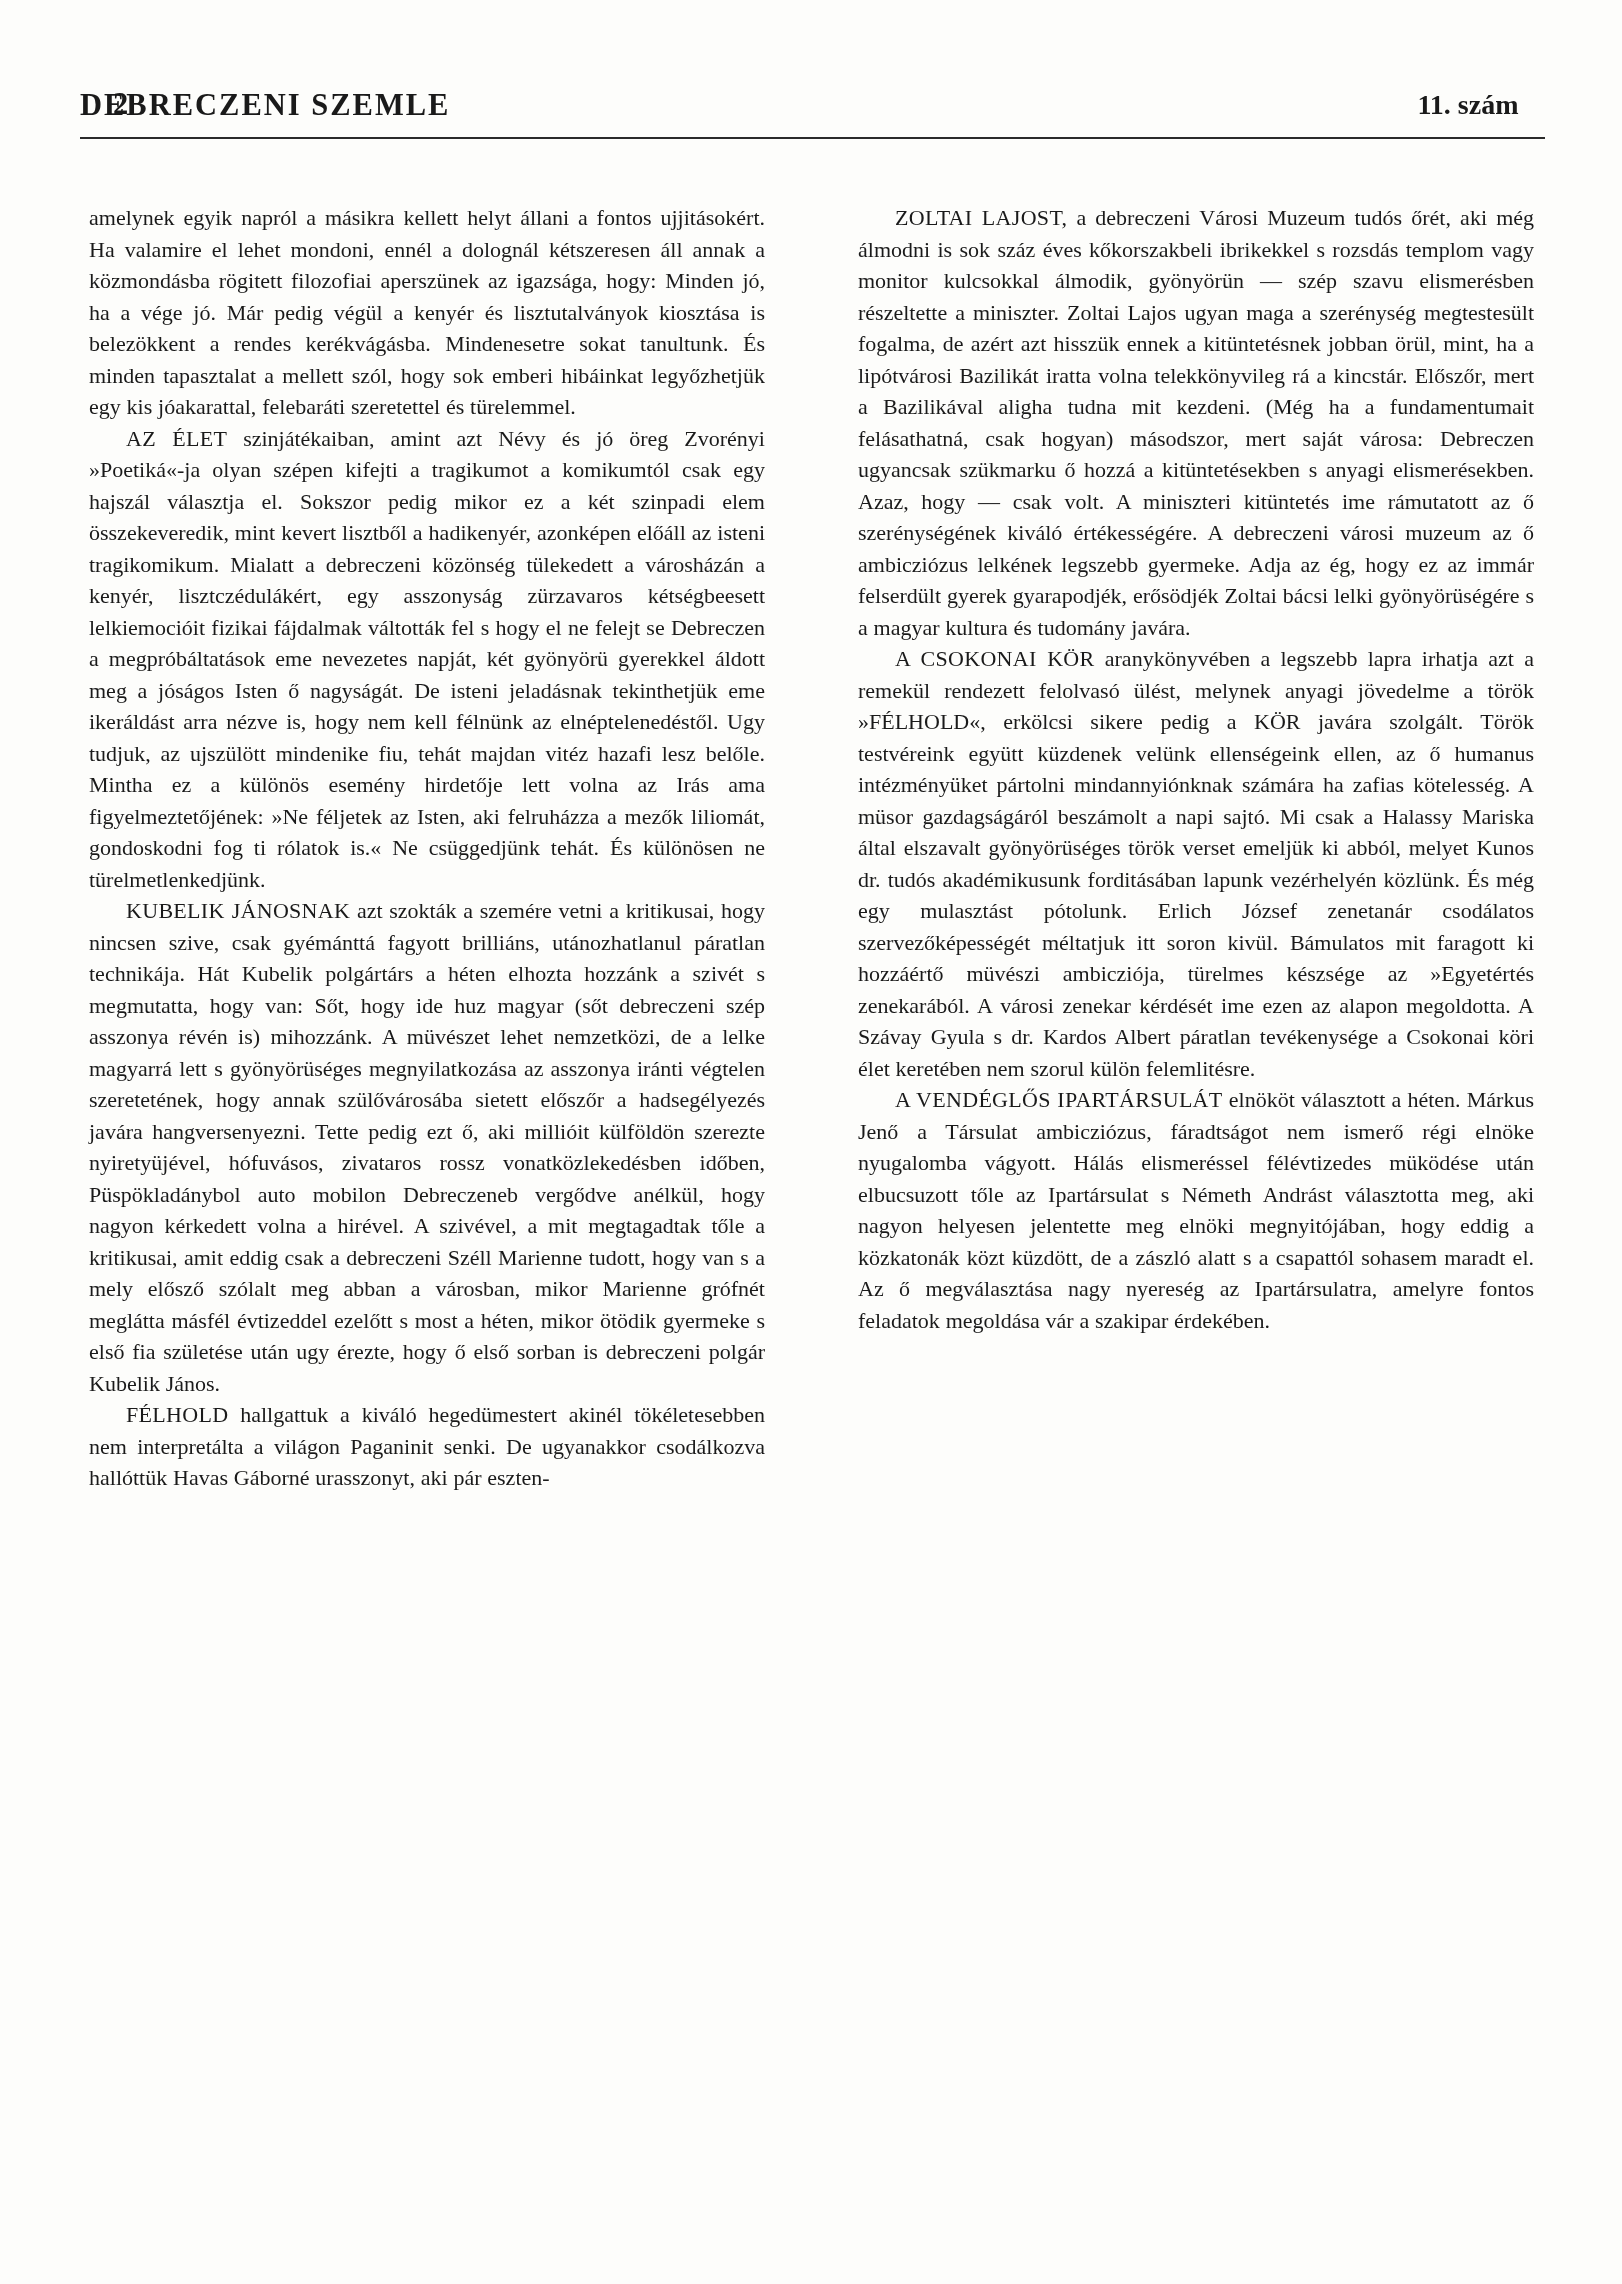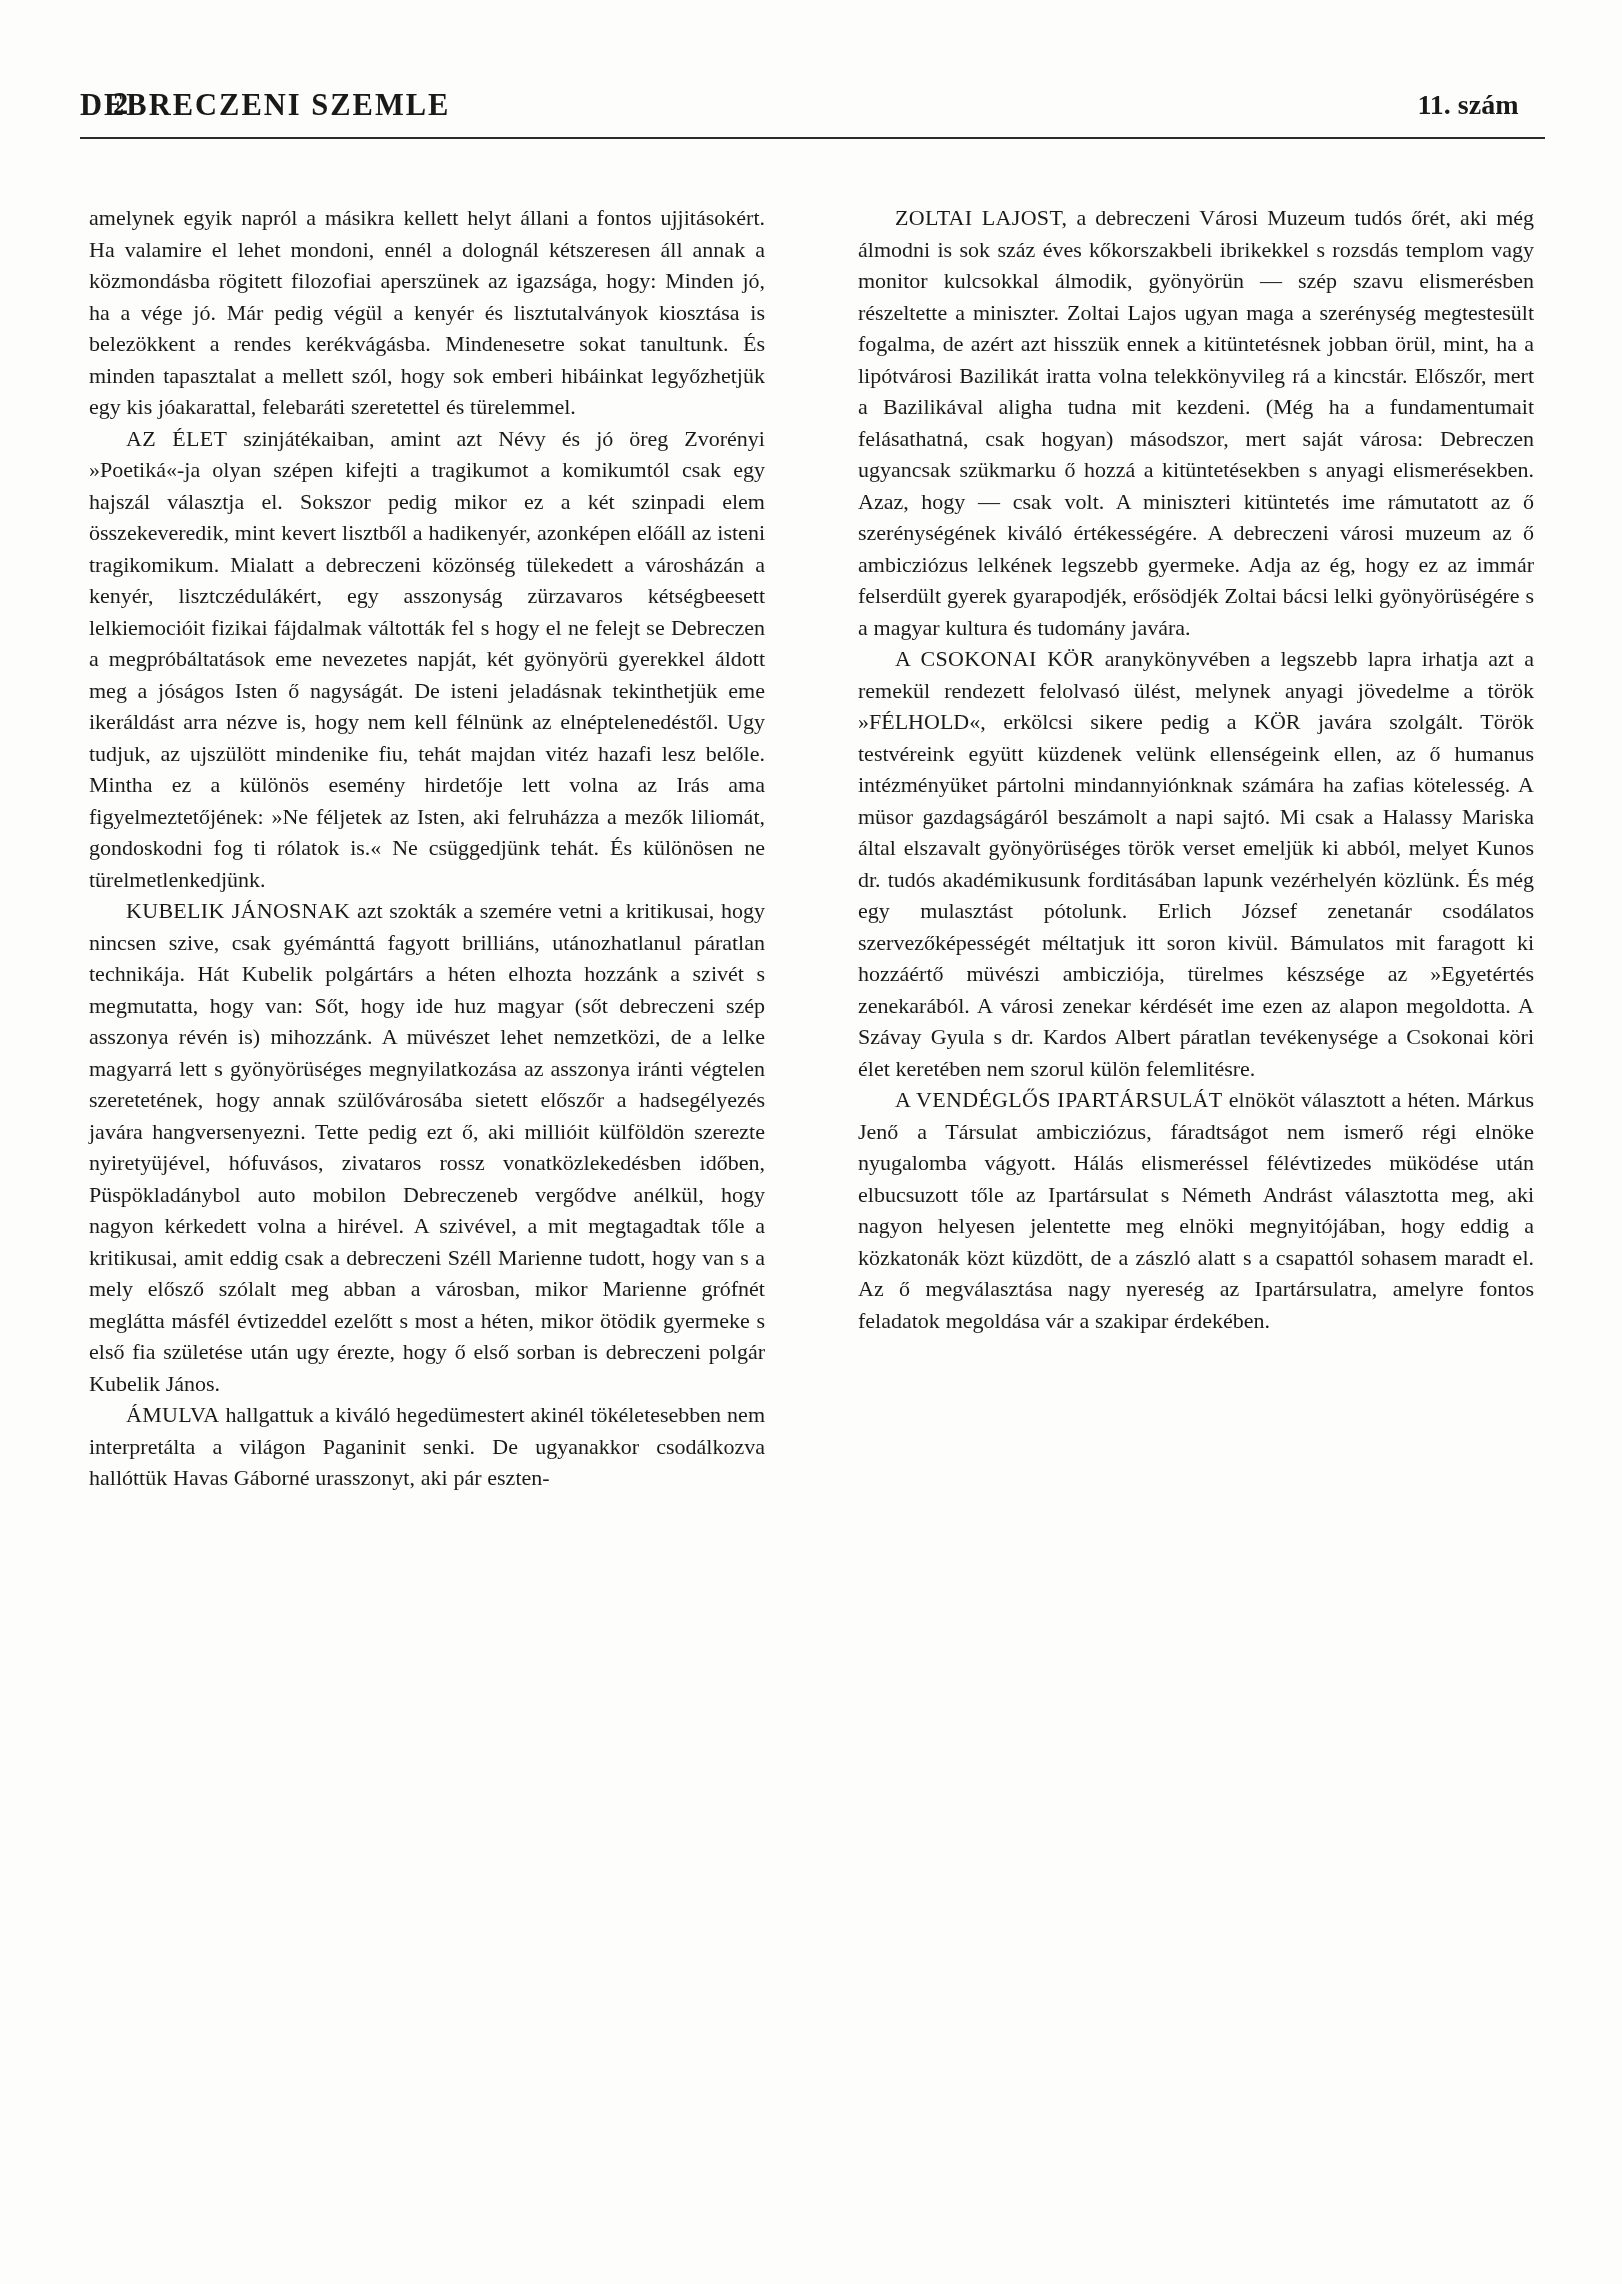--- a/index.html
+++ b/index.html
@@ -114,21 +114,21 @@
       <p class="">
         <span>amelynek egyik napról a másikra kellett helyt állani a fontos ujjitásokért. Ha valamire el lehet mondoni, ennél a dolognál kétszeresen áll annak a közmondásba rögitett filozofiai aperszünek az igazsága, hogy: Minden jó, ha a vége jó. Már pedig végül a kenyér és lisztutalványok kiosztása is belezökkent a rendes kerékvágásba. Mindenesetre sokat tanultunk. És minden tapasztalat a mellett szól, hogy sok emberi hibáinkat legyőzhetjük egy kis jóakarattal, felebaráti szeretettel és türelemmel.</span>
       </p>
       <p class="indent">
         <span class="lead">AZ ÉLET</span><span> szinjátékaiban, amint azt Névy és jó öreg Zvorényi »Poetiká«-ja olyan szépen kifejti a tragikumot a komikumtól csak egy hajszál választja el. Sokszor pedig mikor ez a két szinpadi elem összekeveredik, mint kevert lisztből a hadikenyér, azonképen előáll az isteni tragikomikum. Mialatt a debreczeni közönség tülekedett a városházán a kenyér, lisztczédulákért, egy asszonyság zürzavaros kétségbeesett lelkiemocióit fizikai fájdalmak váltották fel s hogy el ne felejt se Debreczen a megpróbáltatások eme nevezetes napját, két gyönyörü gyerekkel áldott meg a jóságos Isten ő nagyságát. De isteni jeladásnak tekinthetjük eme ikeráldást arra nézve is, hogy nem kell félnünk az elnéptelenedéstől. Ugy tudjuk, az ujszülött mindenike fiu, tehát majdan vitéz hazafi lesz belőle. Mintha ez a különös esemény hirdetője lett volna az Irás ama figyelmeztetőjének: »Ne féljetek az Isten, aki felruházza a mezők liliomát, gondoskodni fog ti rólatok is.« Ne csüggedjünk tehát. És különösen ne türelmetlenkedjünk.</span>
       </p>
       <p class="indent">
         <span class="lead">KUBELIK JÁNOSNAK</span><span> azt szokták a szemére vetni a kritikusai, hogy nincsen szive, csak gyémánttá fagyott brilliáns, utánozhatlanul páratlan technikája. Hát Kubelik polgártárs a héten elhozta hozzánk a szivét s megmutatta, hogy van: Sőt, hogy ide huz magyar (sőt debreczeni szép asszonya révén is) mihozzánk. A müvészet lehet nemzetközi, de a lelke magyarrá lett s gyönyörüséges megnyilatkozása az asszonya iránti végtelen szeretetének, hogy annak szülővárosába sietett előszőr a hadsegélyezés javára hangversenyezni. Tette pedig ezt ő, aki millióit külföldön szerezte nyiretyüjével, hófuvásos, zivataros rossz vonatközlekedésben időben, Püspökladánybol auto mobilon Debreczeneb vergődve anélkül, hogy nagyon kérkedett volna a hirével. A szivével, a mit megtagadtak tőle a kritikusai, amit eddig csak a debreczeni Széll Marienne tudott, hogy van s a mely elősző szólalt meg abban a városban, mikor Marienne grófnét meglátta másfél évtizeddel ezelőtt s most a héten, mikor ötödik gyermeke s első fia születése után ugy érezte, hogy ő első sorban is debreczeni polgár Kubelik János.</span>
       </p>
       <p class="indent">
-        <span class="lead">ÁMULVA</span><span> hallgattuk a kiváló hegedümestert akinél tökéletesebben nem interpretálta a világon Paganinit senki. De ugyanakkor csodálkozva hallóttük Havas Gáborné urasszonyt, aki pár eszten-</span>
+        <span class="lead">FÉLHOLD</span><span> hallgattuk a kiváló hegedümestert akinél tökéletesebben nem interpretálta a világon Paganinit senki. De ugyanakkor csodálkozva hallóttük Havas Gáborné urasszonyt, aki pár eszten-</span>
       </p>
     </div>
 
     <div class="col right">
       <p class="indent">
         <span class="lead">ZOLTAI LAJOST,</span><span> a debreczeni Városi Muzeum tudós őrét, aki még álmodni is sok száz éves kőkorszakbeli ibrikekkel s rozsdás templom vagy monitor kulcsokkal álmodik, gyönyörün — szép szavu elismerésben részeltette a miniszter. Zoltai Lajos ugyan maga a szerénység megtestesült fogalma, de azért azt hisszük ennek a kitüntetésnek jobban örül, mint, ha a lipótvárosi Bazilikát iratta volna telekkönyvileg rá a kincstár. Előszőr, mert a Bazilikával aligha tudna mit kezdeni. (Még ha a fundamentumait felásathatná, csak hogyan) másodszor, mert saját városa: Debreczen ugyancsak szükmarku ő hozzá a kitüntetésekben s anyagi elismerésekben. Azaz, hogy — csak volt. A miniszteri kitüntetés ime rámutatott az ő szerénységének kiváló értékességére. A debreczeni városi muzeum az ő ambicziózus lelkének legszebb gyermeke. Adja az ég, hogy ez az immár felserdült gyerek gyarapodjék, erősödjék Zoltai bácsi lelki gyönyörüségére s a magyar kultura és tudomány javára.</span>
       </p>
       <p class="indent">
         <span class="lead">A CSOKONAI KÖR</span><span> aranykönyvében a legszebb lapra irhatja azt a remekül rendezett felolvasó ülést, melynek anyagi jövedelme a török »FÉLHOLD«, erkölcsi sikere pedig a KÖR javára szolgált. Török testvéreink együtt küzdenek velünk ellenségeink ellen, az ő humanus intézményüket pártolni mindannyiónknak számára ha zafias kötelesség. A müsor gazdagságáról beszámolt a napi sajtó. Mi csak a Halassy Mariska által elszavalt gyönyörüséges török verset emeljük ki abból, melyet Kunos dr. tudós akadémikusunk forditásában lapunk vezérhelyén közlünk. És még egy mulasztást pótolunk. Erlich József zenetanár csodálatos szervezőképességét méltatjuk itt soron kivül. Bámulatos mit faragott ki hozzáértő müvészi ambicziója, türelmes készsége az »Egyetértés zenekarából. A városi zenekar kérdését ime ezen az alapon megoldotta. A Szávay Gyula s dr. Kardos Albert páratlan tevékenysége a Csokonai köri élet keretében nem szorul külön felemlitésre.</span>
       </p>

